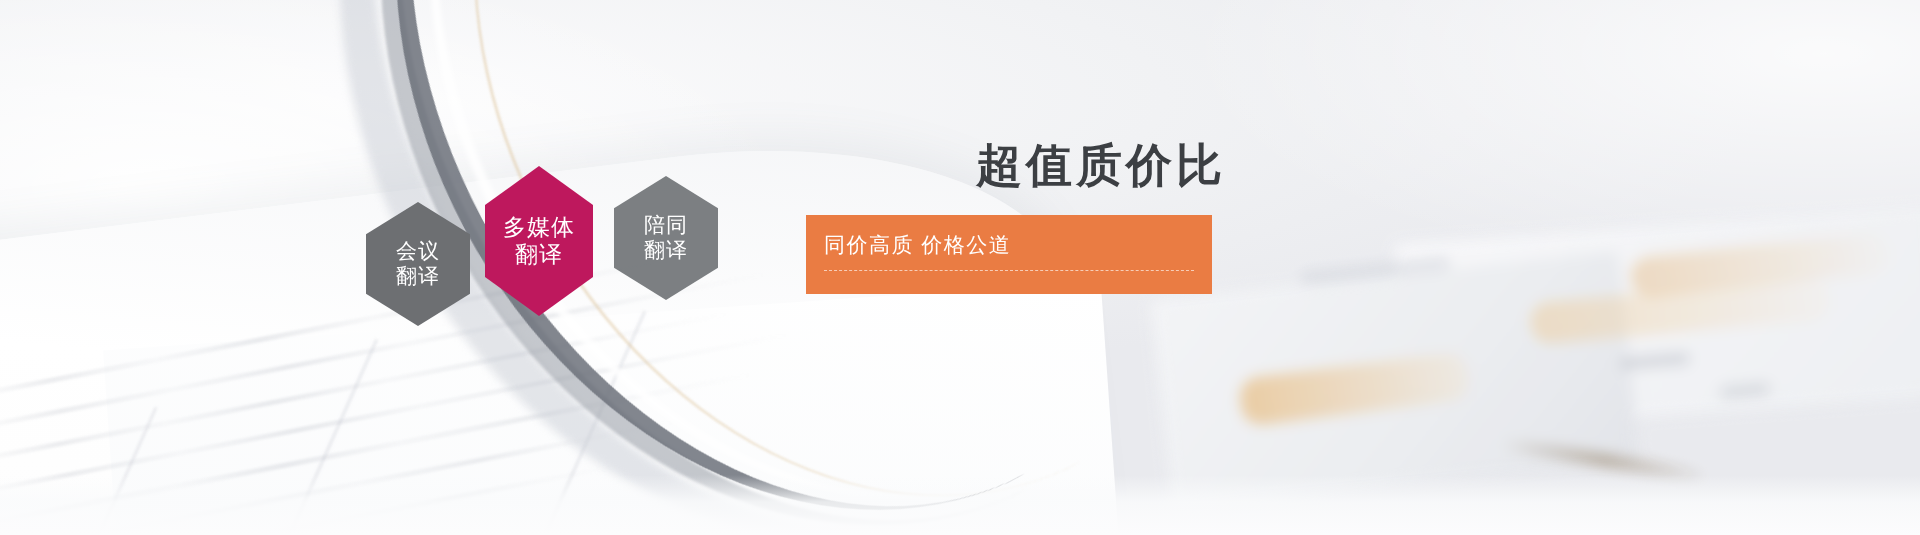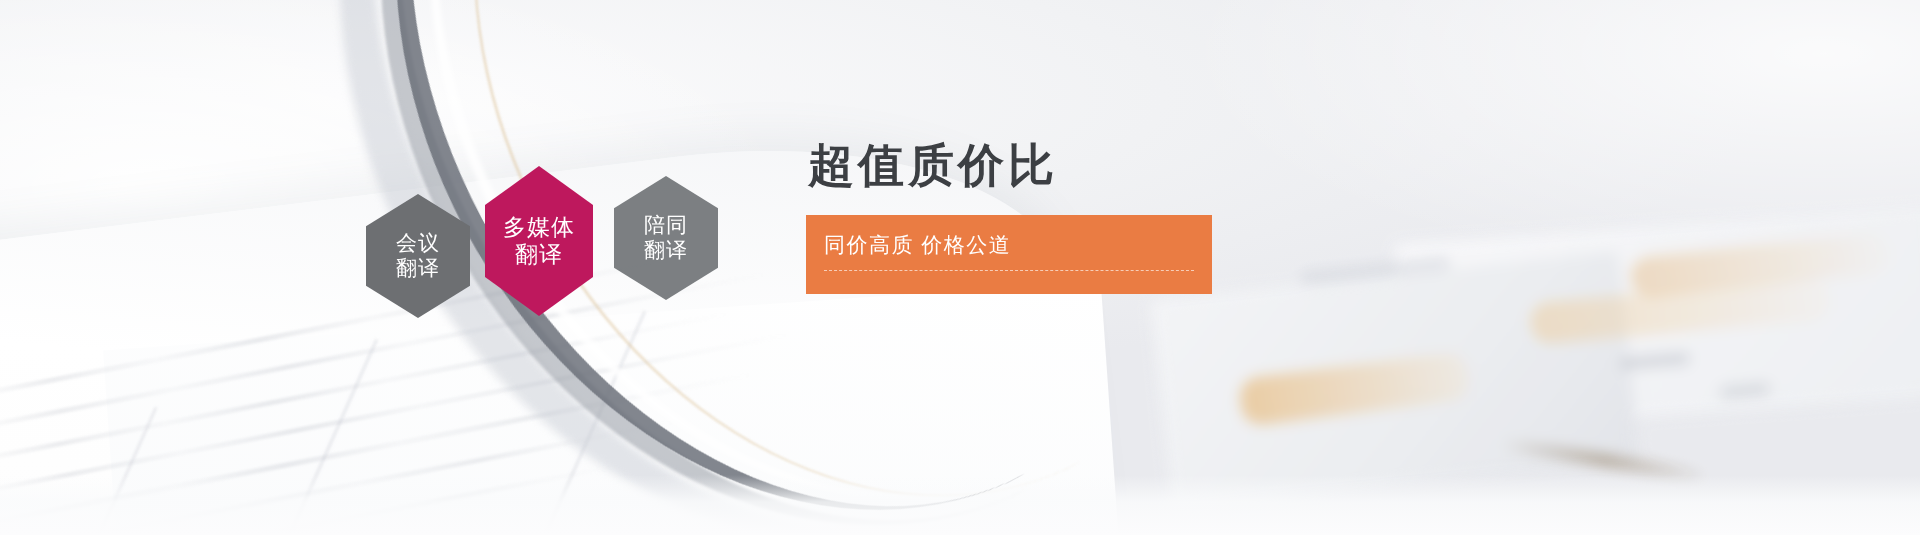--- a/index.html
+++ b/index.html
@@ -241,21 +241,21 @@
   .hex-label {
     display: block;
     white-space: nowrap;
   }
   .hex-side {
     width: 104px;
     height: 124px;
     font-size: 21px;
     background: #6d6f72;
   }
-  .hex-left  { left: 0px;   top: 44px; }
+  .hex-left  { left: 0px;   top: 52px; }
   .hex-right { left: 248px; top: 26px; background: rgba(106,109,113,0.88); }
   .hex-center {
     left: 119px;
     top: 16px;
     width: 108px;
     height: 150px;
     font-size: 23px;
     background: #be185d;
     z-index: 3;
     text-align: center;
@@ -269,20 +269,21 @@
     width: 420px;
   }
   .headline {
     font-size: 46px;
     font-weight: bold;
     color: #3c3f43;
     letter-spacing: 4px;
     line-height: 1.2;
     margin: 0 0 22px 2px;
     white-space: nowrap;
+    text-align: right;
   }
   .promo-box {
     width: 406px;
     background: #ea7c43;
     padding: 14px 0 14px 18px;
   }
   .promo-line {
     color: #ffffff;
     font-size: 21px;
     letter-spacing: 1.5px;

